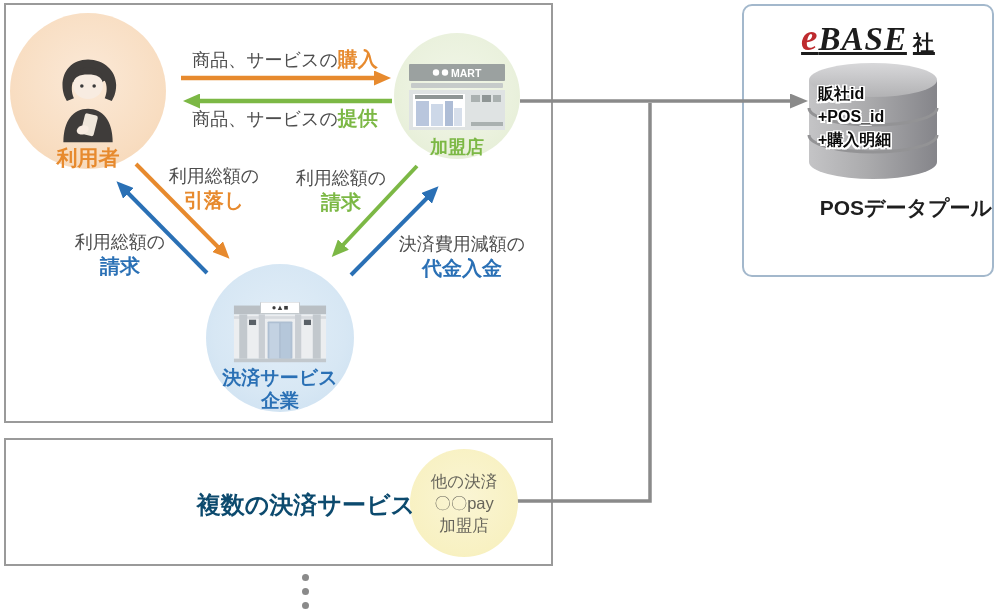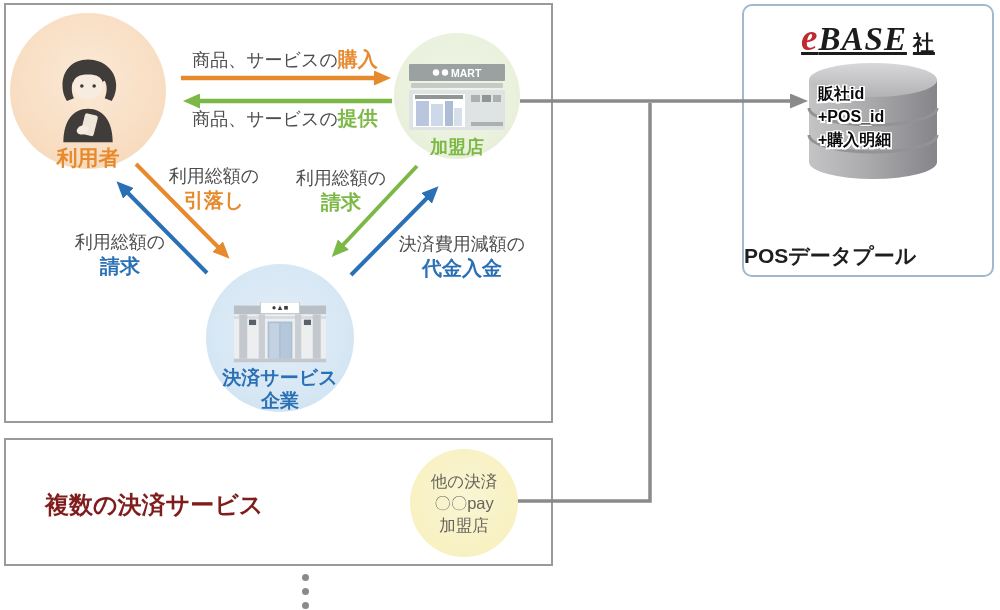--- a/index.html
+++ b/index.html
@@ -46,28 +46,28 @@
     font-family:"Liberation Serif","DejaVu Serif",serif;font-style:italic;font-weight:bold;
     font-size:33px;color:#1c1c1c;letter-spacing:1px;text-decoration:underline;}
   .logo-e{color:#BE2A2E;font-size:37px;}
   .logo-suffix{font-family:"Liberation Sans","DejaVu Sans",sans-serif;font-style:normal;
     font-weight:600;font-size:21px;margin-left:6px;}
   .cylinder{position:absolute;left:61px;top:54px;}
   .db-text{position:absolute;left:74px;top:76px;}
   .db-text div{font-size:16px;font-weight:bold;color:#0a0a0a;line-height:23px;
     text-shadow:-1.5px -1.5px 0 #fff,1.5px -1.5px 0 #fff,-1.5px 1.5px 0 #fff,1.5px 1.5px 0 #fff,
                  0 -1.5px 0 #fff,0 1.5px 0 #fff,-1.5px 0 0 #fff,1.5px 0 0 #fff;}
-  .pool-title{position:absolute;left:0;top:188px;width:100%;text-align:left;
-    font-size:21px;font-weight:bold;color:#1e1e1e;margin-top:48px;}
+  .pool-title{position:absolute;left:0;top:188px;width:100%;text-align:right;
+    font-size:21px;font-weight:bold;color:#1e1e1e;}
   .pool-subtitle{position:absolute;left:0;top:215px;width:100%;text-align:center;
     font-size:18px;color:#3c3c3c;}
 
   
-  .services-title{position:absolute;left:45px;top:489px;width:370px;text-align:left;
-    font-size:24px;font-weight:bold;color:#7f1d1d;}
+  .services-title{position:absolute;left:45px;top:489px;width:370px;text-align:right;
+    font-size:24px;font-weight:bold;color:#0c4a6e;}
 
   
   .dot{position:absolute;width:7px;height:7px;border-radius:50%;background:#8a8a8a;}
 
   
   .sign-text{font-family:"Liberation Sans","DejaVu Sans",sans-serif;font-weight:bold;fill:#fff;font-size:10.5px;}
   .bldg-sign-text{font-family:"Liberation Sans","DejaVu Sans",sans-serif;fill:#3c3c3c;font-size:8.5px;}
 </style>
 </head>
 <body>

